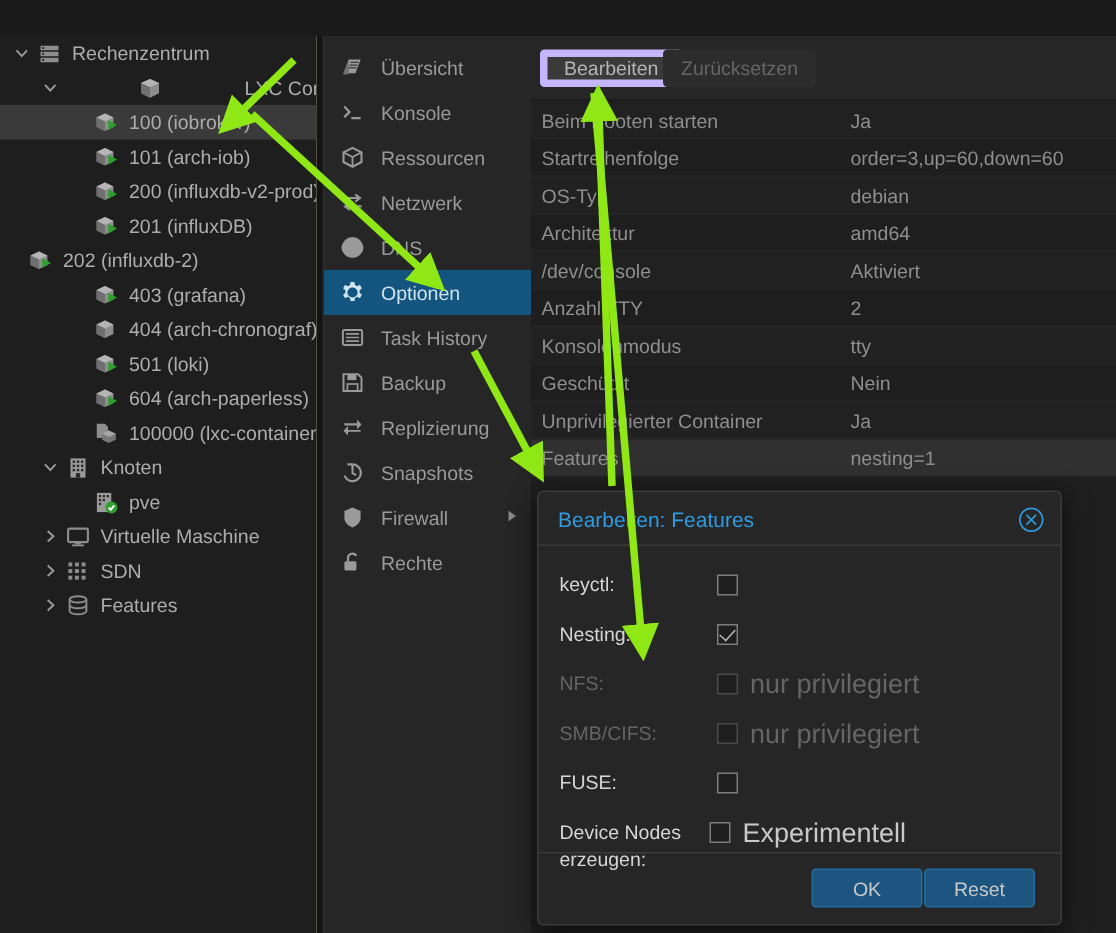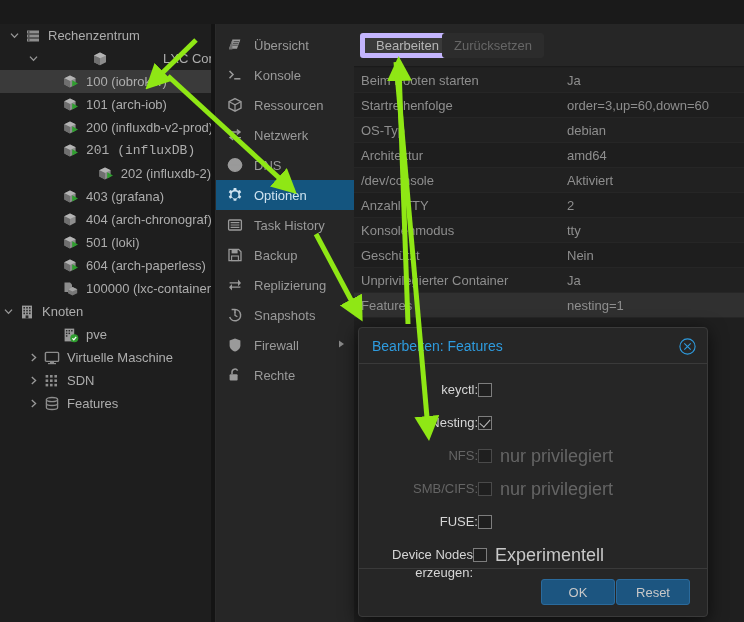--- a/index.html
+++ b/index.html
@@ -73,21 +73,21 @@
   #dialog {
     position: absolute; left: 358px; top: 303px; width: 350px; height: 290px;
     background: #262626; border: 1px solid #3a3a3a; border-radius: 4px;
     box-shadow: 0 4px 18px rgba(0,0,0,.65);
   }
   #dlg-head { position: relative; height: 36px; border-bottom: 1px solid #3a3a3a;
               display: flex; align-items: center; padding-left: 13px; }
   #dlg-title { color: #2e9bde; font-size: 14px; }
   #dlg-close { position: absolute; right: 11px; top: 10px; width: 17px; height: 17px; }
   #dlg-body { position: relative; padding: 17px 0 0 0; height: 205px;
-              border-bottom: 1px solid #3a3a3a; text-align: right; }
+              border-bottom: 1px solid #3a3a3a; }
   .frow { display: flex; align-items: flex-start; margin-bottom: 15px; padding-left: 14px; }
   .flabel { width: 105px; font-size: 13px; color: #d6d6d6; line-height: 18px; }
   .flabel.dim { color: #656565; }
   .cbwrap { display: flex; align-items: flex-start; }
   .cbox { width: 14px; height: 14px; border: 1px solid #7d7d7d; background: #1f1f1f;
           display: inline-block; position: relative; margin-top: 2px; flex: 0 0 14px; }
   .cbox.dim { border-color: #4a4a4a; }
   .cbox.checked::after {
     content: ""; position: absolute; left: 3px; top: 0px; width: 5px; height: 9px;
     border: solid #b9b9b9; border-width: 0 1.6px 1.6px 0; transform: rotate(42deg);
@@ -173,33 +173,33 @@
           <svg width="16" height="16" viewBox="0 0 16 16">
             <path d="M7 1.6 L12.6 4.3 V10.6 L7 13.4 L1.4 10.6 V4.3 Z" fill="#8d8d8d"></path>
             <path d="M7 1.6 L12.6 4.3 L7 7 L1.4 4.3 Z" fill="#b4b4b4"></path>
             <path d="M1.4 4.3 L7 7 V13.4 L1.4 10.6 Z" fill="#6f6f6f"></path>
             <path d="M9.2 6.2 L15 9.4 L9.2 12.6 Z" fill="#2f9e2f"></path>
           </svg>
         </span>
         <span class="tlabel">200 (influxdb-v2-prod)</span>
         <span class="dot" style="background: rgb(160, 107, 168);"></span>
       </div>
-      <div class="tree-row" style="padding-left: 44px; font-family: Liberation Mono, monospace;">
+      <div class="tree-row" style="padding-left: 44px;">
         <span class="tw"></span>
         <span class="ticon">
           <svg width="16" height="16" viewBox="0 0 16 16">
             <path d="M7 1.6 L12.6 4.3 V10.6 L7 13.4 L1.4 10.6 V4.3 Z" fill="#8d8d8d"></path>
             <path d="M7 1.6 L12.6 4.3 L7 7 L1.4 4.3 Z" fill="#b4b4b4"></path>
             <path d="M1.4 4.3 L7 7 V13.4 L1.4 10.6 Z" fill="#6f6f6f"></path>
             <path d="M9.2 6.2 L15 9.4 L9.2 12.6 Z" fill="#2f9e2f"></path>
           </svg>
         </span>
         <span class="tlabel">201 (influxDB)</span>
       </div>
-      <div class="tree-row" style=" justify-content: flex-end;">
+      <div class="tree-row" style="">
         <span class="tw"></span>
         <span class="ticon">
           <svg width="16" height="16" viewBox="0 0 16 16">
             <path d="M7 1.6 L12.6 4.3 V10.6 L7 13.4 L1.4 10.6 V4.3 Z" fill="#8d8d8d"></path>
             <path d="M7 1.6 L12.6 4.3 L7 7 L1.4 4.3 Z" fill="#b4b4b4"></path>
             <path d="M1.4 4.3 L7 7 V13.4 L1.4 10.6 Z" fill="#6f6f6f"></path>
             <path d="M9.2 6.2 L15 9.4 L9.2 12.6 Z" fill="#2f9e2f"></path>
           </svg>
         </span>
         <span class="tlabel">202 (influxdb-2)</span>
@@ -257,21 +257,21 @@
         <span class="tw"></span>
         <span class="ticon">
           <svg width="16" height="16" viewBox="0 0 16 16">
             <path d="M1.5 1.5 H7 L9 3.6 V11 H1.5 Z" fill="#8d8d8d"></path>
             <path d="M9.5 6 L14.2 8.2 V12.2 L9.5 14.4 L5 12.2 V8.2 Z" fill="#777"></path>
             <path d="M9.5 6 L14.2 8.2 L9.5 10.4 L5 8.2 Z" fill="#a5a5a5"></path>
           </svg>
         </span>
         <span class="tlabel">100000 (lxc-container-te</span>
       </div>
-      <div class="tree-row" style="">
+      <div class="tree-row" style="padding-left: 25px;">
         <span class="tw">
           <svg width="9" height="9" viewBox="0 0 9 9">
             <path d="M1 2.6 L4.5 6.4 L8 2.6" stroke="#9a9a9a" stroke-width="1.3" fill="none"></path>
           </svg>
         </span>
         <span class="ticon">
           <svg width="16" height="16" viewBox="0 0 16 16">
             <rect x="3" y="1.6" width="10" height="12.8" fill="#9a9a9a"></rect>
             <g fill="#2a2a2a">
               <rect x="4.4" y="3" width="1.6" height="1.6"></rect>

